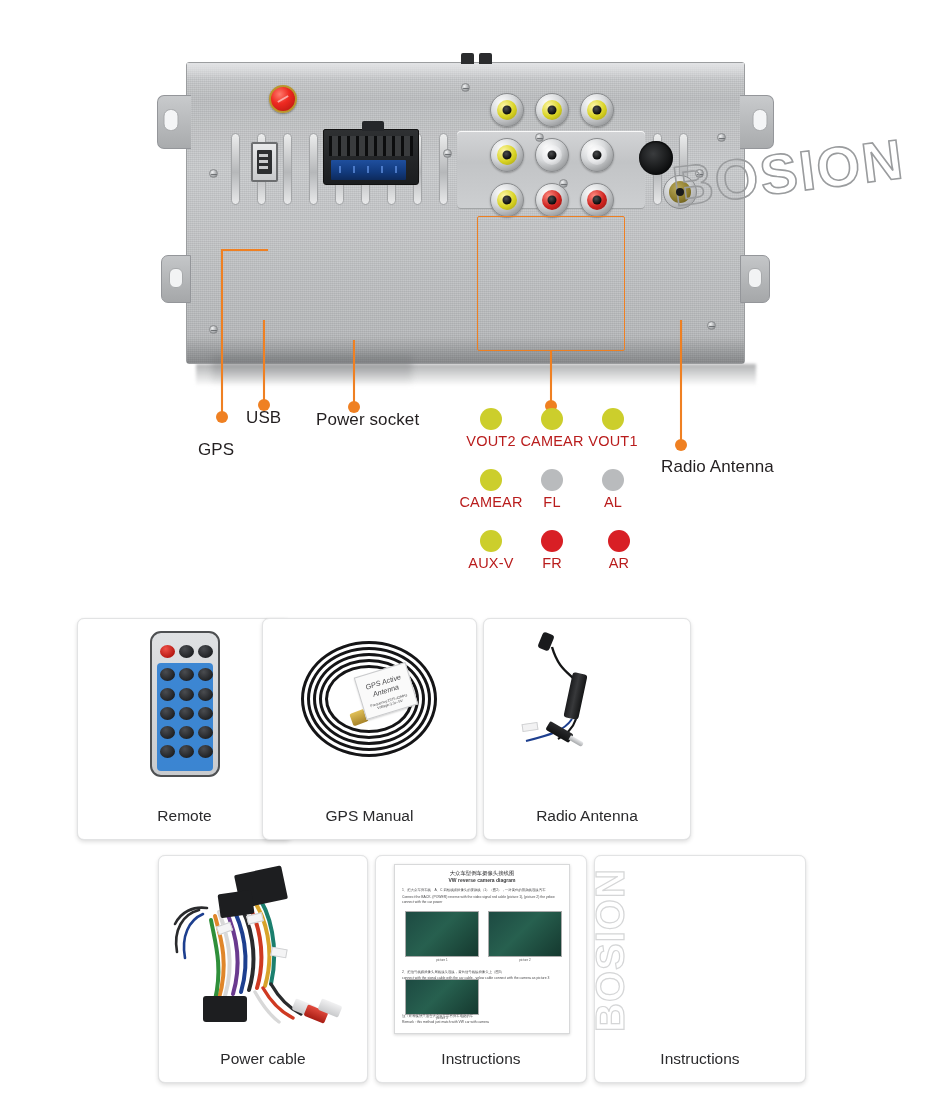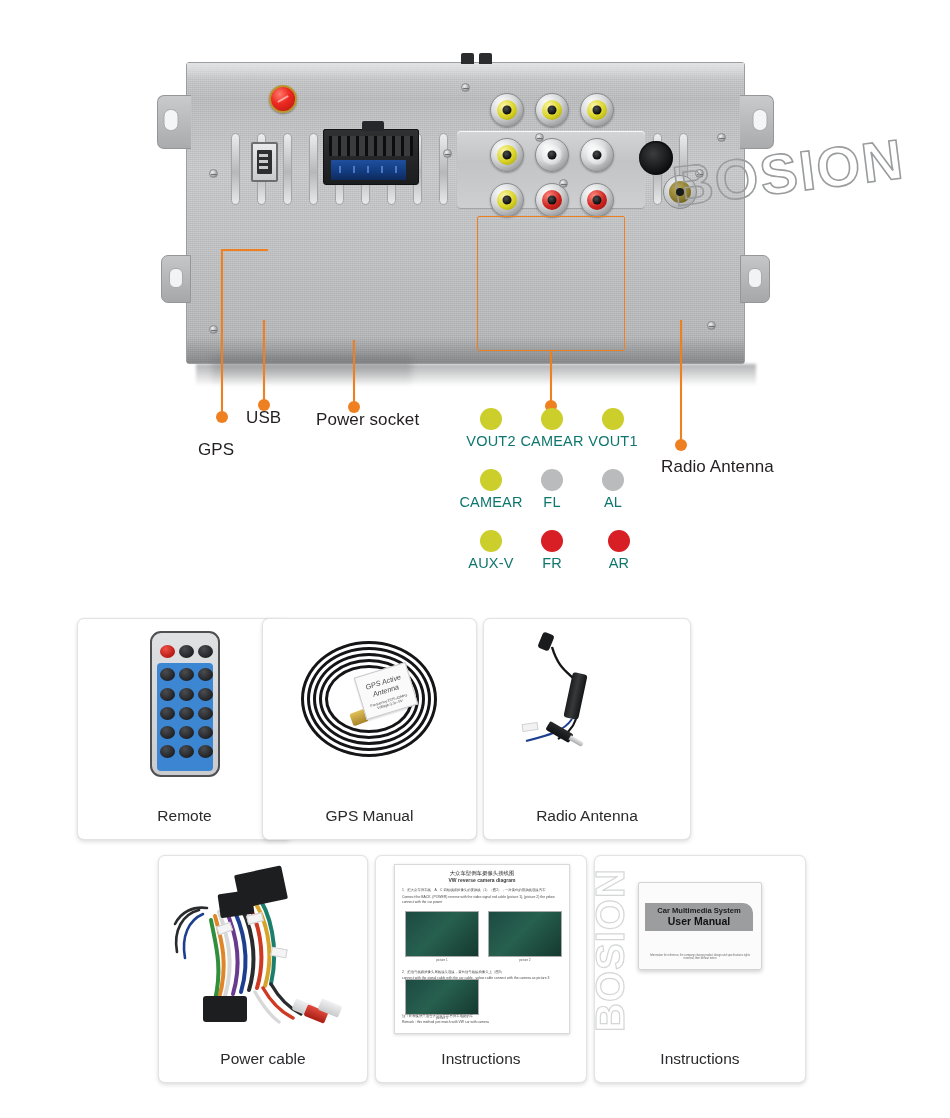--- a/index.html
+++ b/index.html
@@ -253,21 +253,21 @@
 
   
   #legend { position: absolute; left: 458px; top: 408px; width: 200px; height: 160px; }
   .lg-cell { position: absolute; width: 66px; text-align: center; }
   .lg-dot {
     width: 22px; height: 22px; border-radius: 50%; margin: 0 auto 3px;
   }
   .lg-dot.yellow { background: #ccce2c; }
   .lg-dot.gray   { background: #b9bbbd; }
   .lg-dot.red    { background: #d81f25; }
-  .lg-txt { font-size: 14.5px; color: #0f766e; letter-spacing: .2px; text-align: center; }
+  .lg-txt { font-size: 14.5px; color: #b91c1c; letter-spacing: .2px; text-align: center; }
 
   
   #watermark {
     position: absolute; left: 672px; top: 140px;
     transform: rotate(-7deg);
     font-size: 56px; font-weight: 700; letter-spacing: 2px;
     color: transparent;
     -webkit-text-stroke: 1.6px #9a9c9e;
     font-family: "Liberation Sans", sans-serif;
     pointer-events: none;
@@ -728,27 +728,18 @@
             <div class="sheet-cap">picture 3</div>
           </div>
           <div class="sheet-p" style="position:absolute; left:0; right:0; bottom:12px;">注：此种接法只适合大众原车带有倒车电路的车</div>
           <div class="sheet-p" style="position:absolute; left:0; right:0; bottom:6px;">Remark : this method just match with VW car with camera</div>
         </div>
       </div>
       <div class="acc-label">Instructions</div>
     </div>
 
     <div class="acc-card" style="left:594px; top:255px; width:212px; height:228px;">
-      <div class="acc-img">
-        <div class="manual">
-          <div class="manual-band">
-            <div class="manual-t1">Car Multimedia System</div>
-            <div class="manual-t2">User Manual</div>
-          </div>
-          <div class="manual-fine">Information for reference, the company change product design and specifications rights reserved, then without notice</div>
-        </div>
-      </div>
       <div class="acc-label">Instructions</div>
     </div>
   </div>
 
   <div id="bottom-wm">BOSION</div>
 </div>
 
 </body></html>

